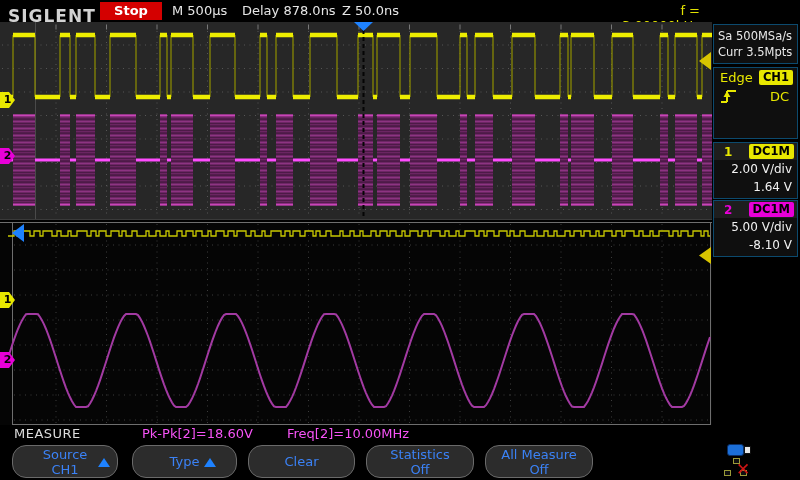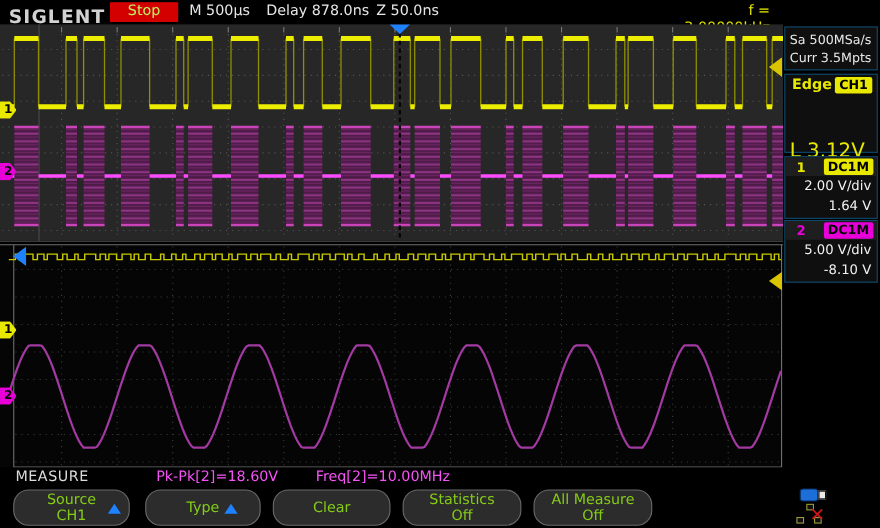--- a/index.html
+++ b/index.html
@@ -1,55 +1,55 @@
 <!DOCTYPE html>
 <html><head>
 <meta charset="utf-8">
 <style>
   html,body{margin:0;padding:0;background:#000;}
   .screen{position:relative;width:800px;height:480px;background:#000;overflow:hidden;
           font-family:"DejaVu Sans",sans-serif;-webkit-font-smoothing:none;}
   .abs{position:absolute;}
   
   .brand{left:8px;top:6px;font-size:17px;font-weight:bold;color:#d2d2d2;letter-spacing:1px;}
-  .stop-btn{left:100px;top:2px;width:62px;height:18px;background:#d40000;color:#bef264;
-            font-size:13px;font-weight:normal;text-align:center;line-height:18px;}
+  .stop-btn{left:100px;top:2px;width:62px;height:18px;background:#d40000;color:#ffffff;
+            font-size:13px;font-weight:bold;text-align:center;line-height:18px;}
   .tb-txt{top:3px;font-size:13px;color:#e6e6e6;white-space:pre;}
   .freq-ro{top:3px;left:604px;width:96px;text-align:right;font-size:13px;color:#e2e200;}
   
   .ch-tag{left:0;width:15px;height:16px;color:#000;font-size:11px;font-weight:bold;
           text-align:center;line-height:16px;
           clip-path:polygon(0 0,60% 0,100% 50%,60% 100%,0 100%);}
   .tri-left{width:12px;height:18px;clip-path:polygon(100% 0,100% 100%,0 50%);}
   .tri-left2{width:12px;height:17px;clip-path:polygon(100% 0,100% 100%,0 50%);}
   .tri-down{left:354px;top:22px;width:19px;height:9px;clip-path:polygon(0 0,100% 0,50% 100%);}
   
   .sidebar{left:712px;top:22px;width:88px;height:420px;background:#000;}
   .sbox{position:absolute;left:1px;width:85px;background:#0f0f0f;border:1px solid #0c4a6e;box-sizing:border-box;}
   .acq{top:2px;height:40px;padding-top:3px;}
   .acq div{font-size:11.5px;color:#e8e8e8;padding-left:4px;line-height:16px;white-space:pre;}
   .trg{top:45px;height:72px;}
   .trg-row{display:flex;align-items:center;padding:2px 4px 0 4px;}
   .ylw{color:#e8e800;}
-  .trg-type{font-size:13px;padding-left:2px;font-weight:bold;}
+  .trg-type{font-size:13px;padding-left:2px;}
   .badge{margin-left:auto;font-size:11.5px;font-weight:bold;color:#000;padding:0 4px;
          border-radius:2px;line-height:15px;}
   .trg-coup{margin-left:auto;font-size:13px;padding-right:4px;}
   .trg-lvl{font-size:18px;padding:6px 0 0 4px;margin-top:36px;}
   .chbox1{top:120px;height:57px;}
   .chbox2{top:178px;height:57px;}
   .ch-head{height:17px;background:#1e1e1e;display:flex;align-items:center;padding:0 3px;}
   .ch-digit{font-size:12px;font-weight:bold;padding-left:7px;}
   .ch-val{font-size:12px;color:#f2f2f2;text-align:right;padding-right:5px;line-height:18px;white-space:pre;}
   
   .meas-label{left:14px;top:426px;font-size:13px;color:#dcdcdc;letter-spacing:0.5px;}
   .meas-item{top:426px;font-size:13px;}
   
   .menu-btn{top:445px;height:33px;background:#2c2c2c;border:1px solid #6a6a6a;border-radius:14px;
-            box-sizing:border-box;color:#84cc16;font-size:13px;display:flex;flex-direction:column;
+            box-sizing:border-box;color:#3b82f6;font-size:13px;display:flex;flex-direction:column;
             align-items:center;justify-content:center;line-height:15px;cursor:pointer;}
   .arr{position:absolute;width:0;height:0;}
   .arr-up{border-left:6px solid transparent;border-right:6px solid transparent;border-bottom:9px solid #1e82ff;}
   .arr-dn{border-left:6px solid transparent;border-right:6px solid transparent;border-top:9px solid #1e82ff;}
   
   .usb-body{left:727px;top:444px;width:17px;height:12px;background:#1c6fd8;border:1px solid #0a2f66;
             border-radius:3px;box-sizing:border-box;}
   .usb-plug{left:744px;top:446px;width:7px;height:8px;background:#e8e8e8;border:1px solid #111;box-sizing:border-box;}
   .lan-sq{width:7px;height:6px;background:#0f0f0f;border:1.5px solid #9a9a38;box-sizing:border-box;}
   .lan-x{left:736px;top:461px;font-size:17px;font-weight:bold;color:#cc1414;line-height:17px;}
@@ -134,20 +134,27 @@
     <div class="sbox acq">
       <div>Sa 500MSa/s</div>
       <div>Curr 3.5Mpts</div>
     </div>
 
     <div class="sbox trg">
       <div class="trg-row">
         <span class="ylw trg-type">Edge</span>
         <span class="badge" style="background: rgb(232, 232, 0);">CH1</span>
       </div>
+      <div class="trg-row">
+        <svg width="22" height="18">
+          <path d="M3,15 H9 M9,15 V4 M9,4 H18" fill="none" stroke="#e8e800" stroke-width="2"></path>
+          <polygon points="9,4 5.5,10 12.5,10" fill="#e8e800"></polygon>
+        </svg>
+        <span class="ylw trg-coup">DC</span>
+      </div>
       <div class="ylw trg-lvl">L 3.12V</div>
     </div>
 
     <div class="sbox chbox1">
       <div class="ch-head">
         <span class="ch-digit" style="color: rgb(232, 232, 0);">1</span>
         <span class="badge" style="background: rgb(232, 232, 0);">DC1M</span>
       </div>
       <div class="ch-val">2.00 V/div</div>
       <div class="ch-val">1.64 V</div>

